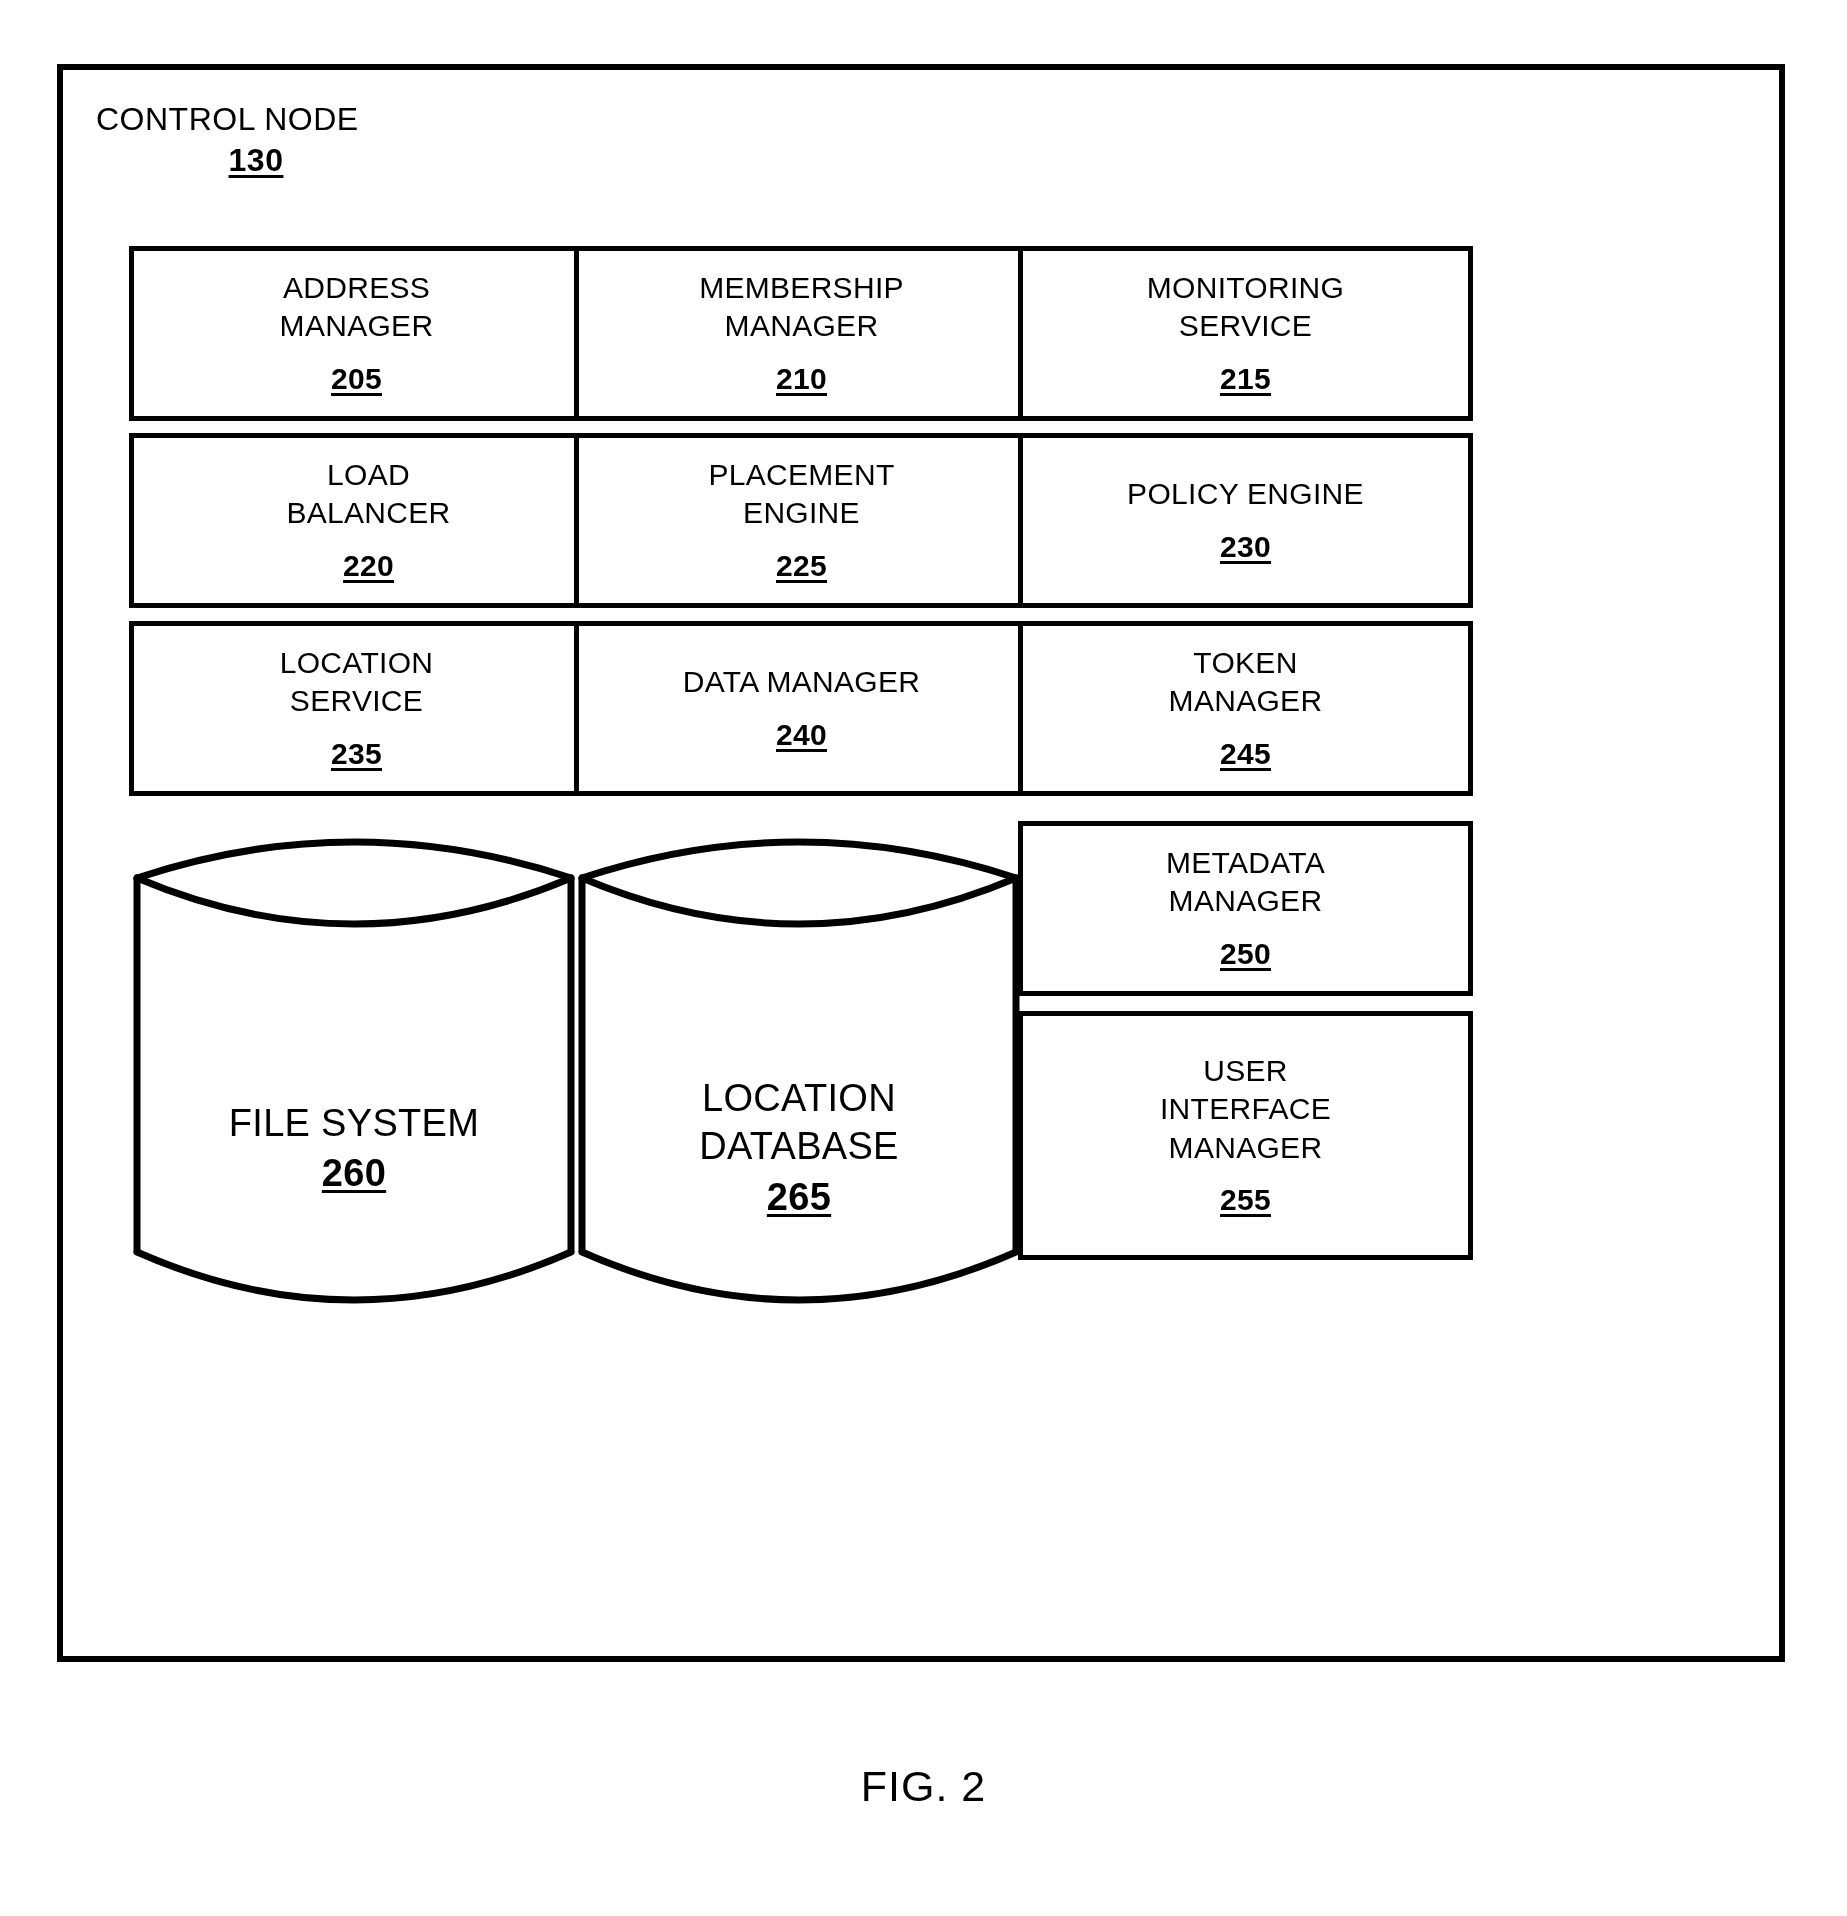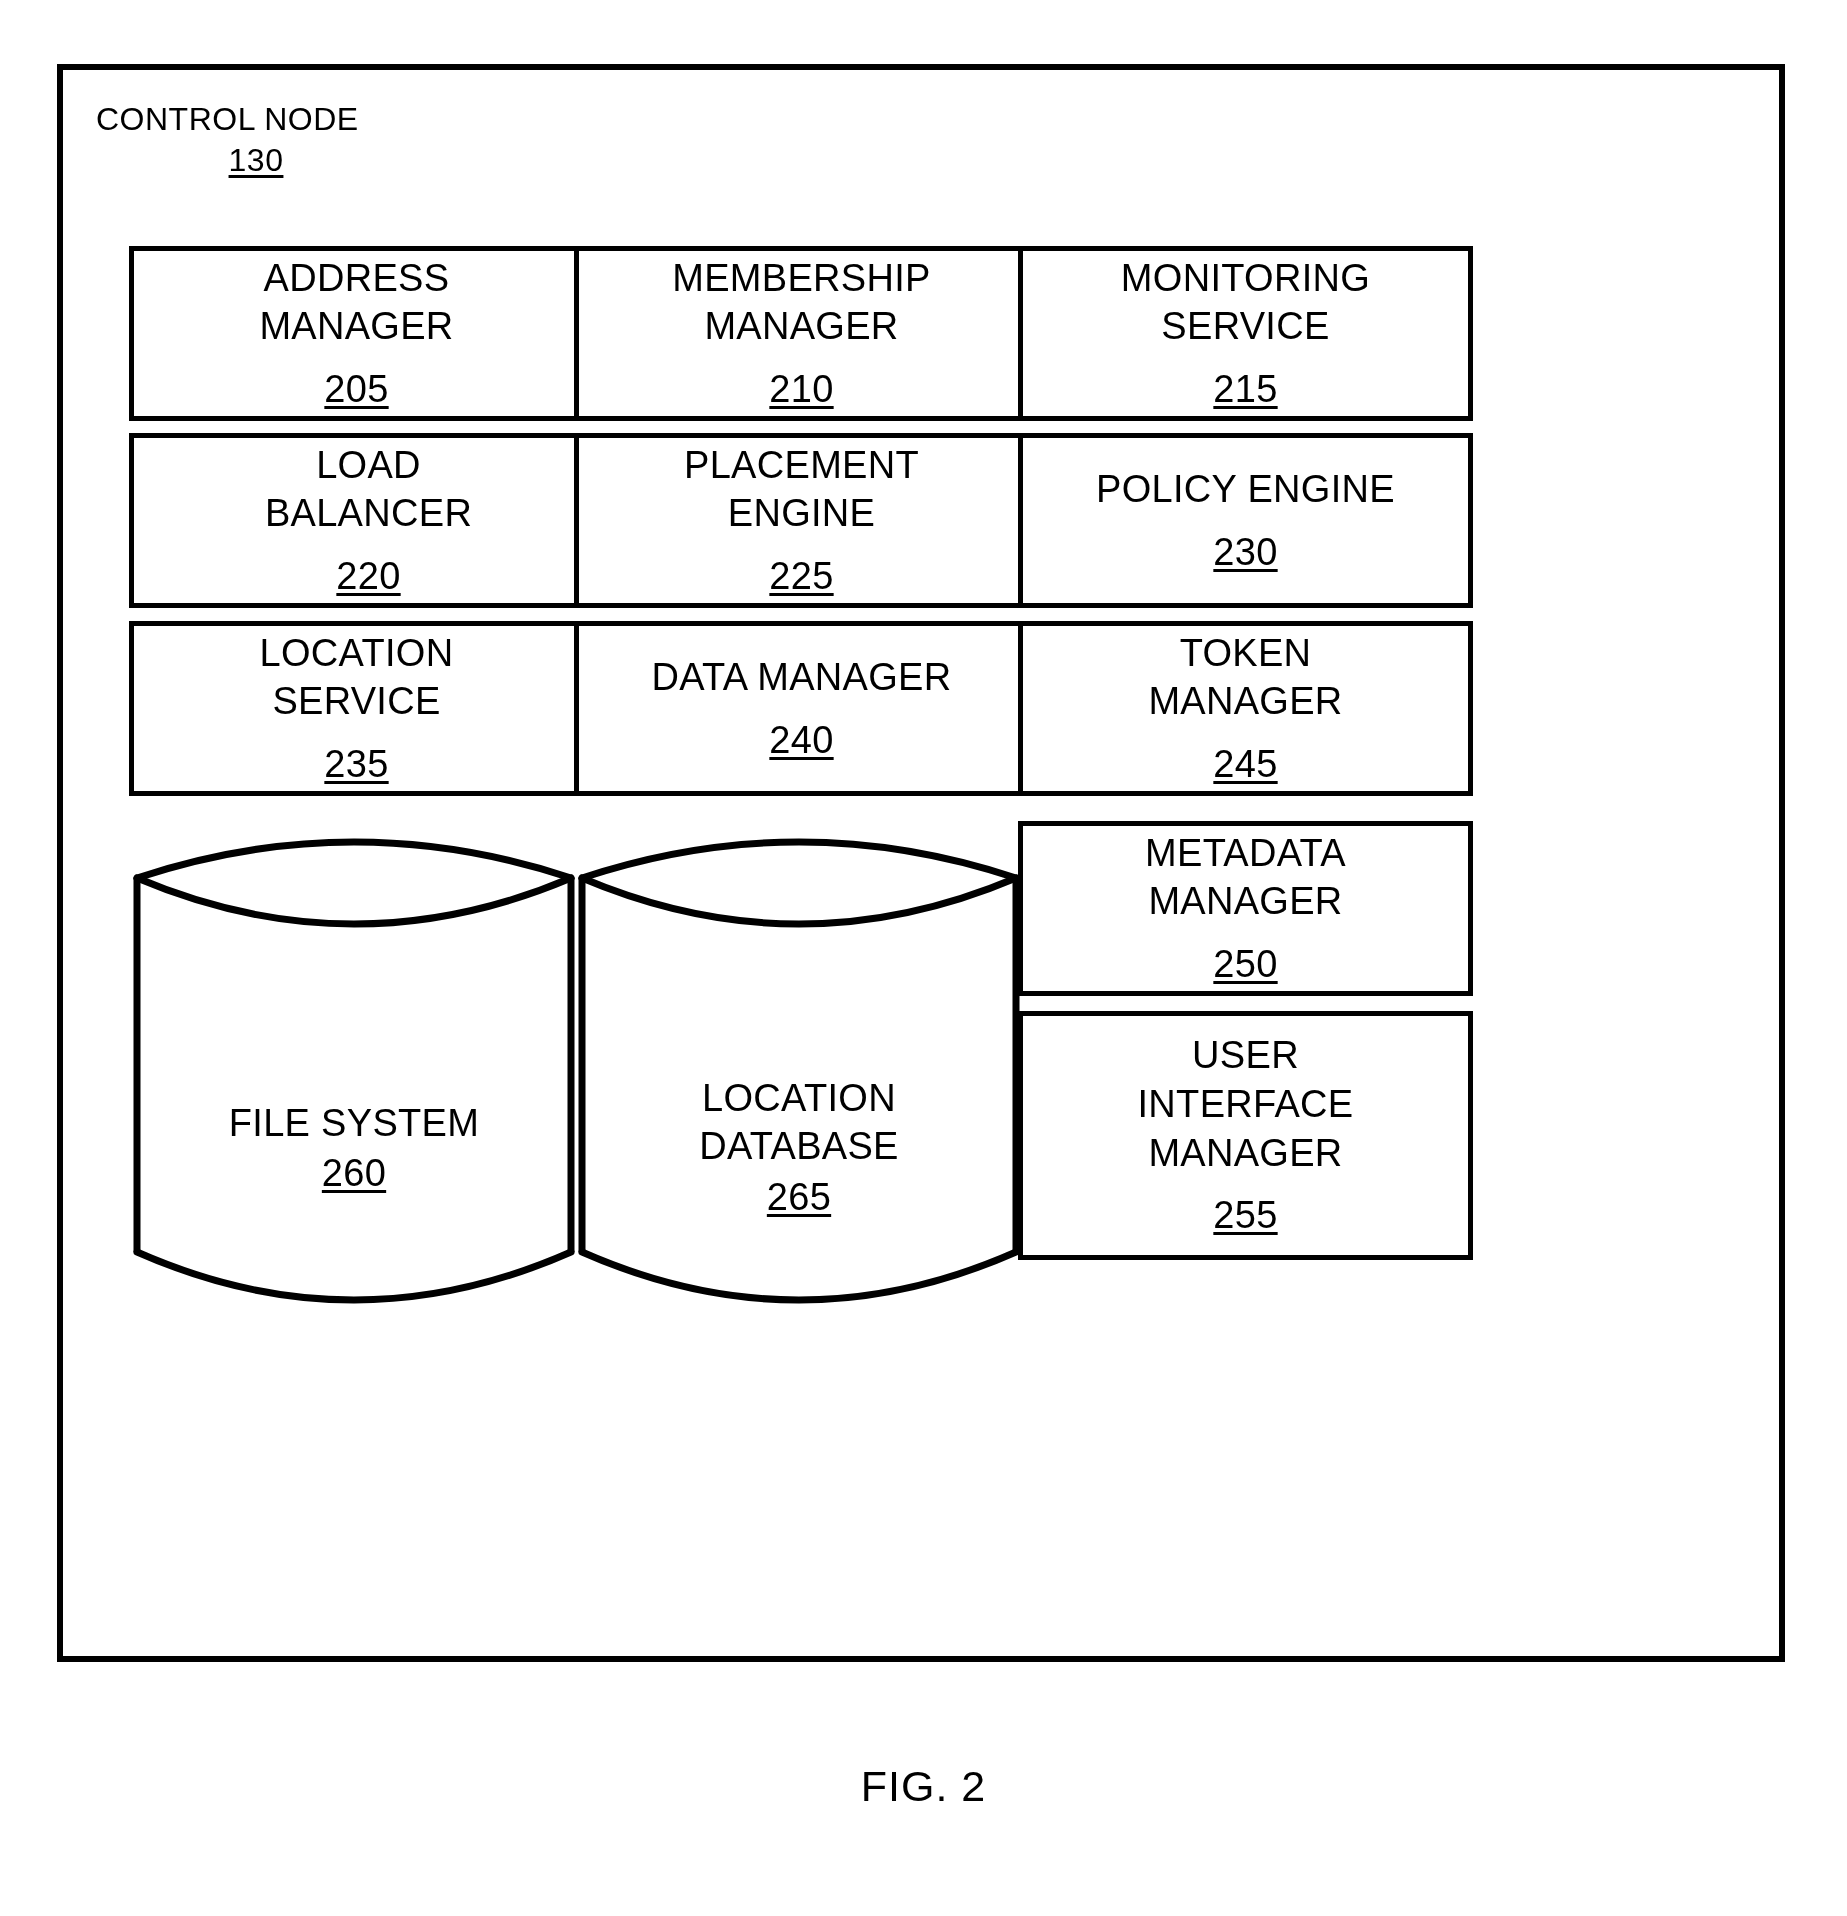--- a/index.html
+++ b/index.html
@@ -48,34 +48,35 @@
   .node-title .ref {
     display: block;
     text-align: center;
     width: 320px;
     margin-top: 4px;
   }
   .ref-num {
     text-decoration: underline;
     text-underline-offset: 4px;
     text-decoration-thickness: 3px;
+    font-weight: bold;
   }
 
   
   .comp-box {
     position: absolute;
     border: 5px solid #000;
     box-sizing: border-box;
     background: #fff;
     display: flex;
     flex-direction: column;
     align-items: center;
     justify-content: center;
     text-align: center;
-    font-size: 38px;
+    font-size: 30px;
     line-height: 1.28;
     letter-spacing: 0.3px;
   }
   .comp-box .lbl {
     display: block;
     white-space: pre-line;
   }
   .comp-box .ref {
     display: block;
     margin-top: 14px;

